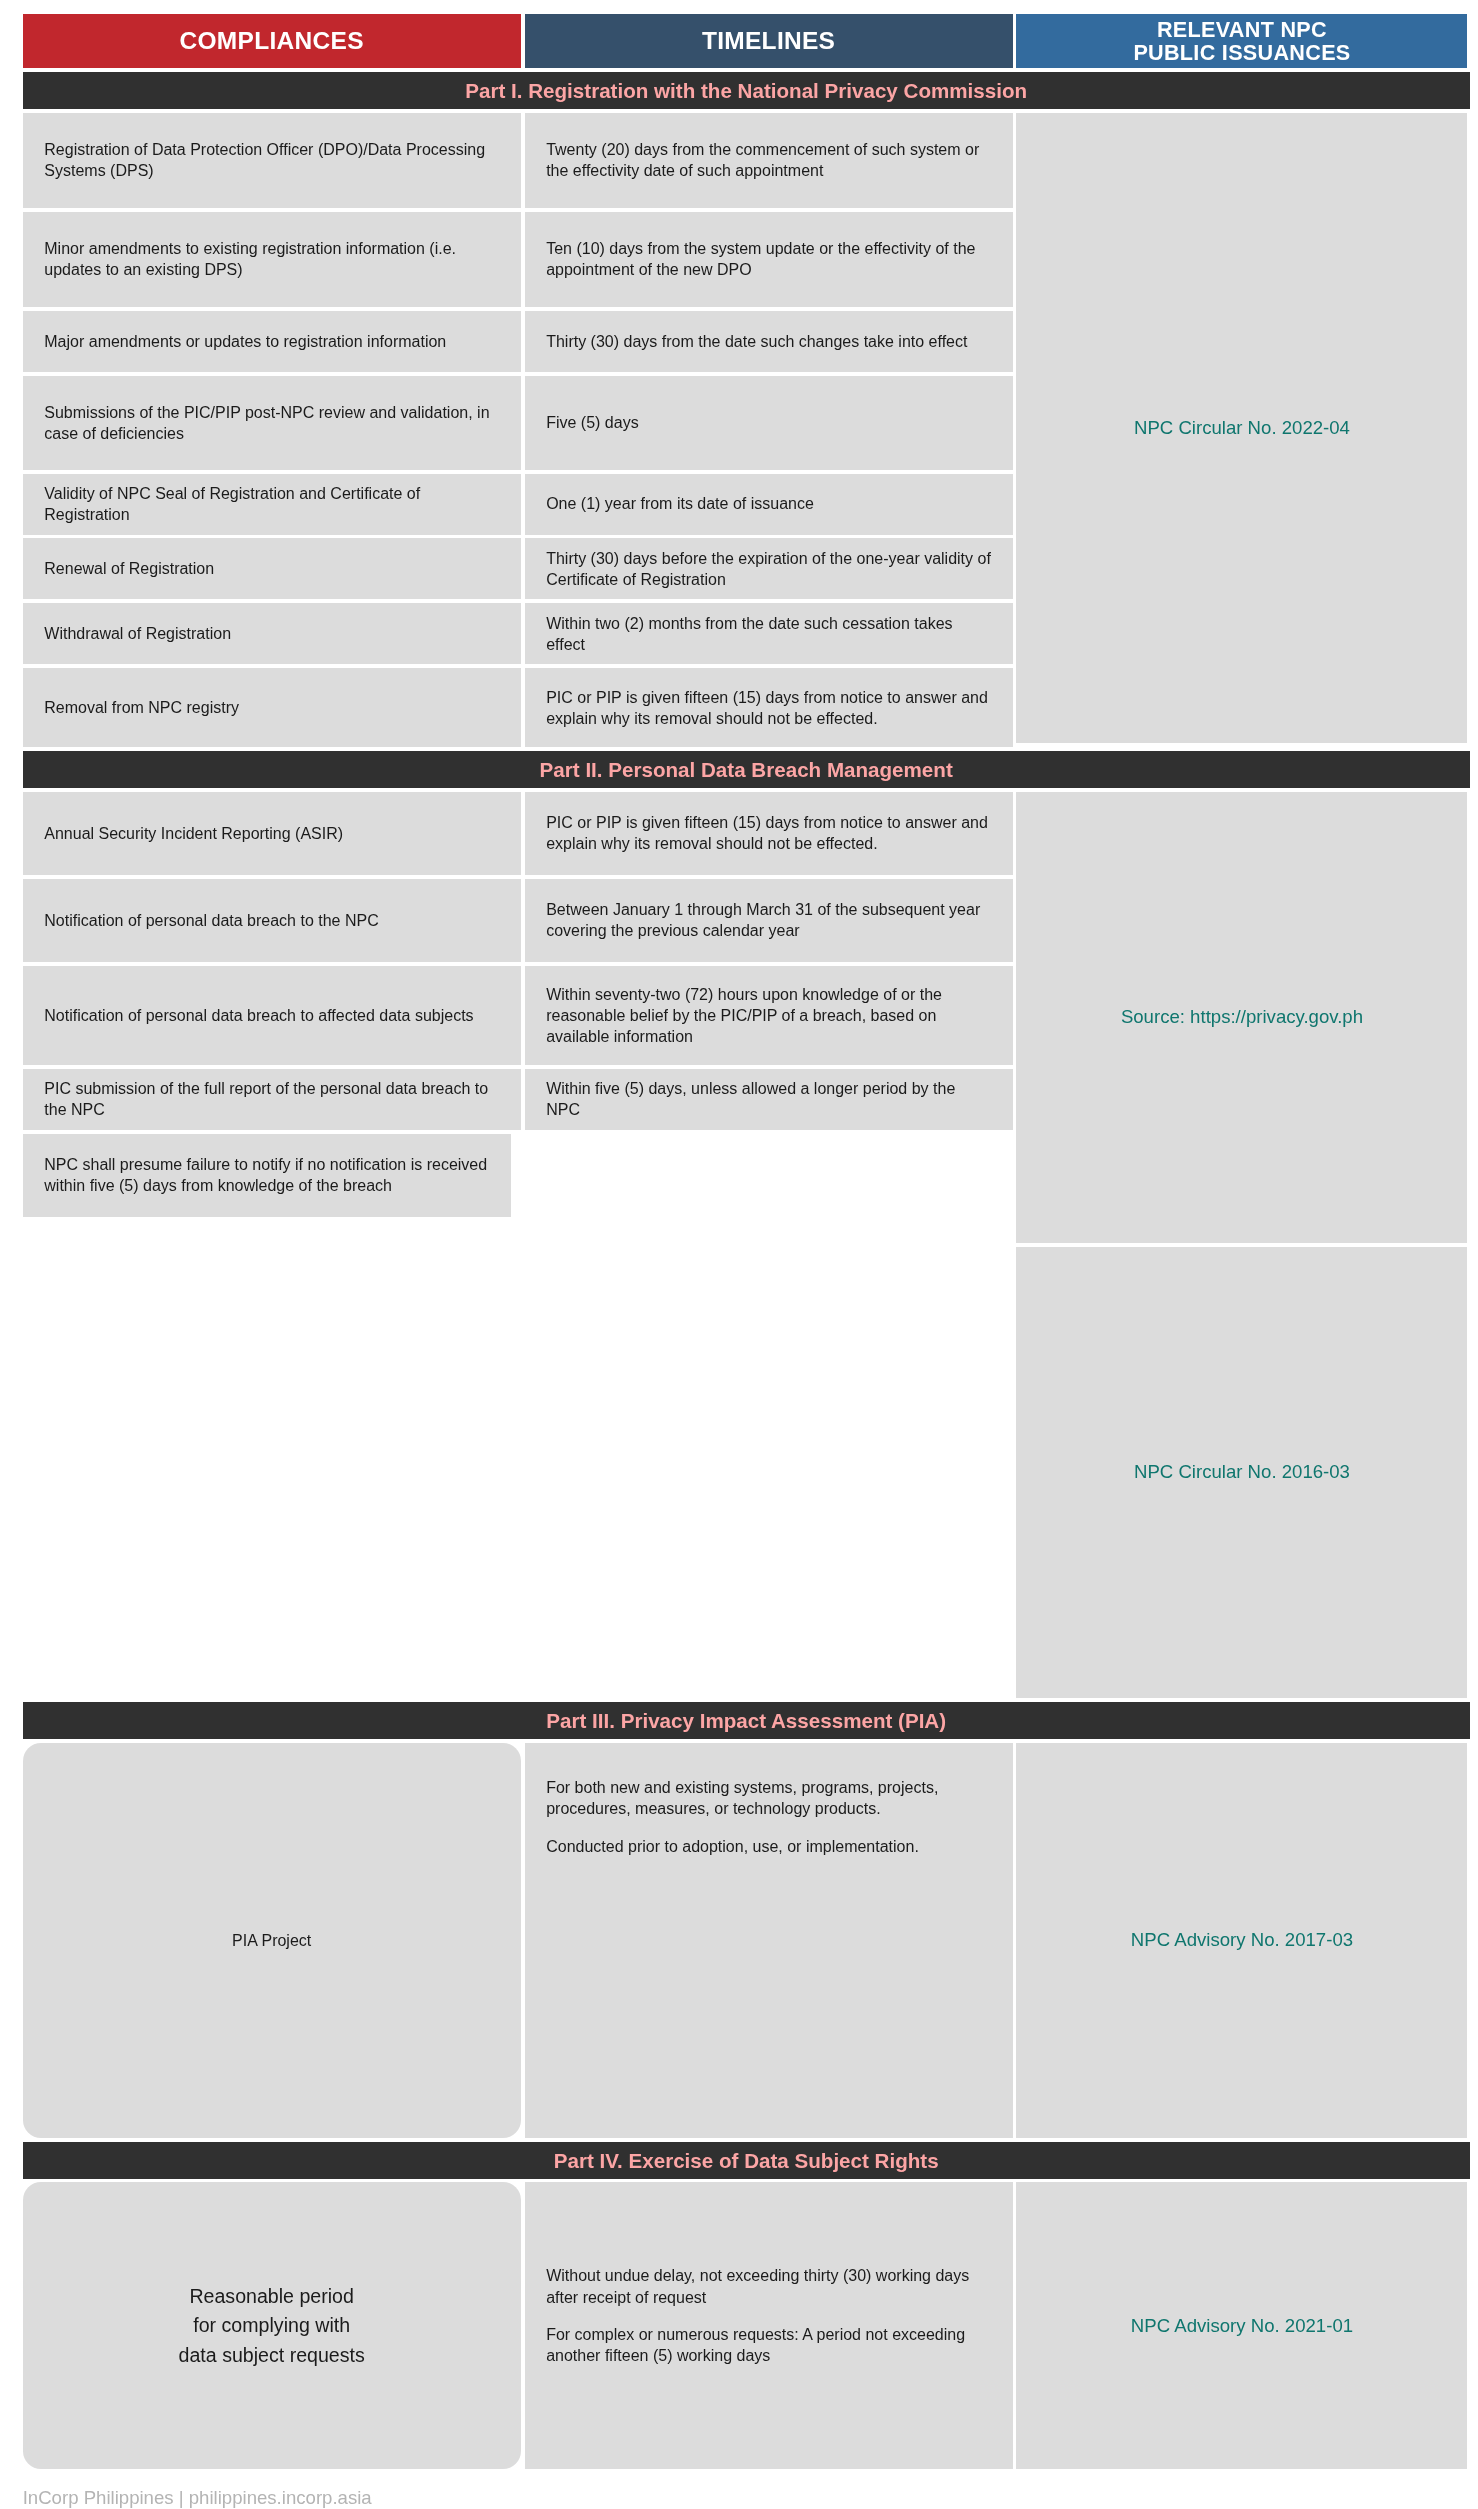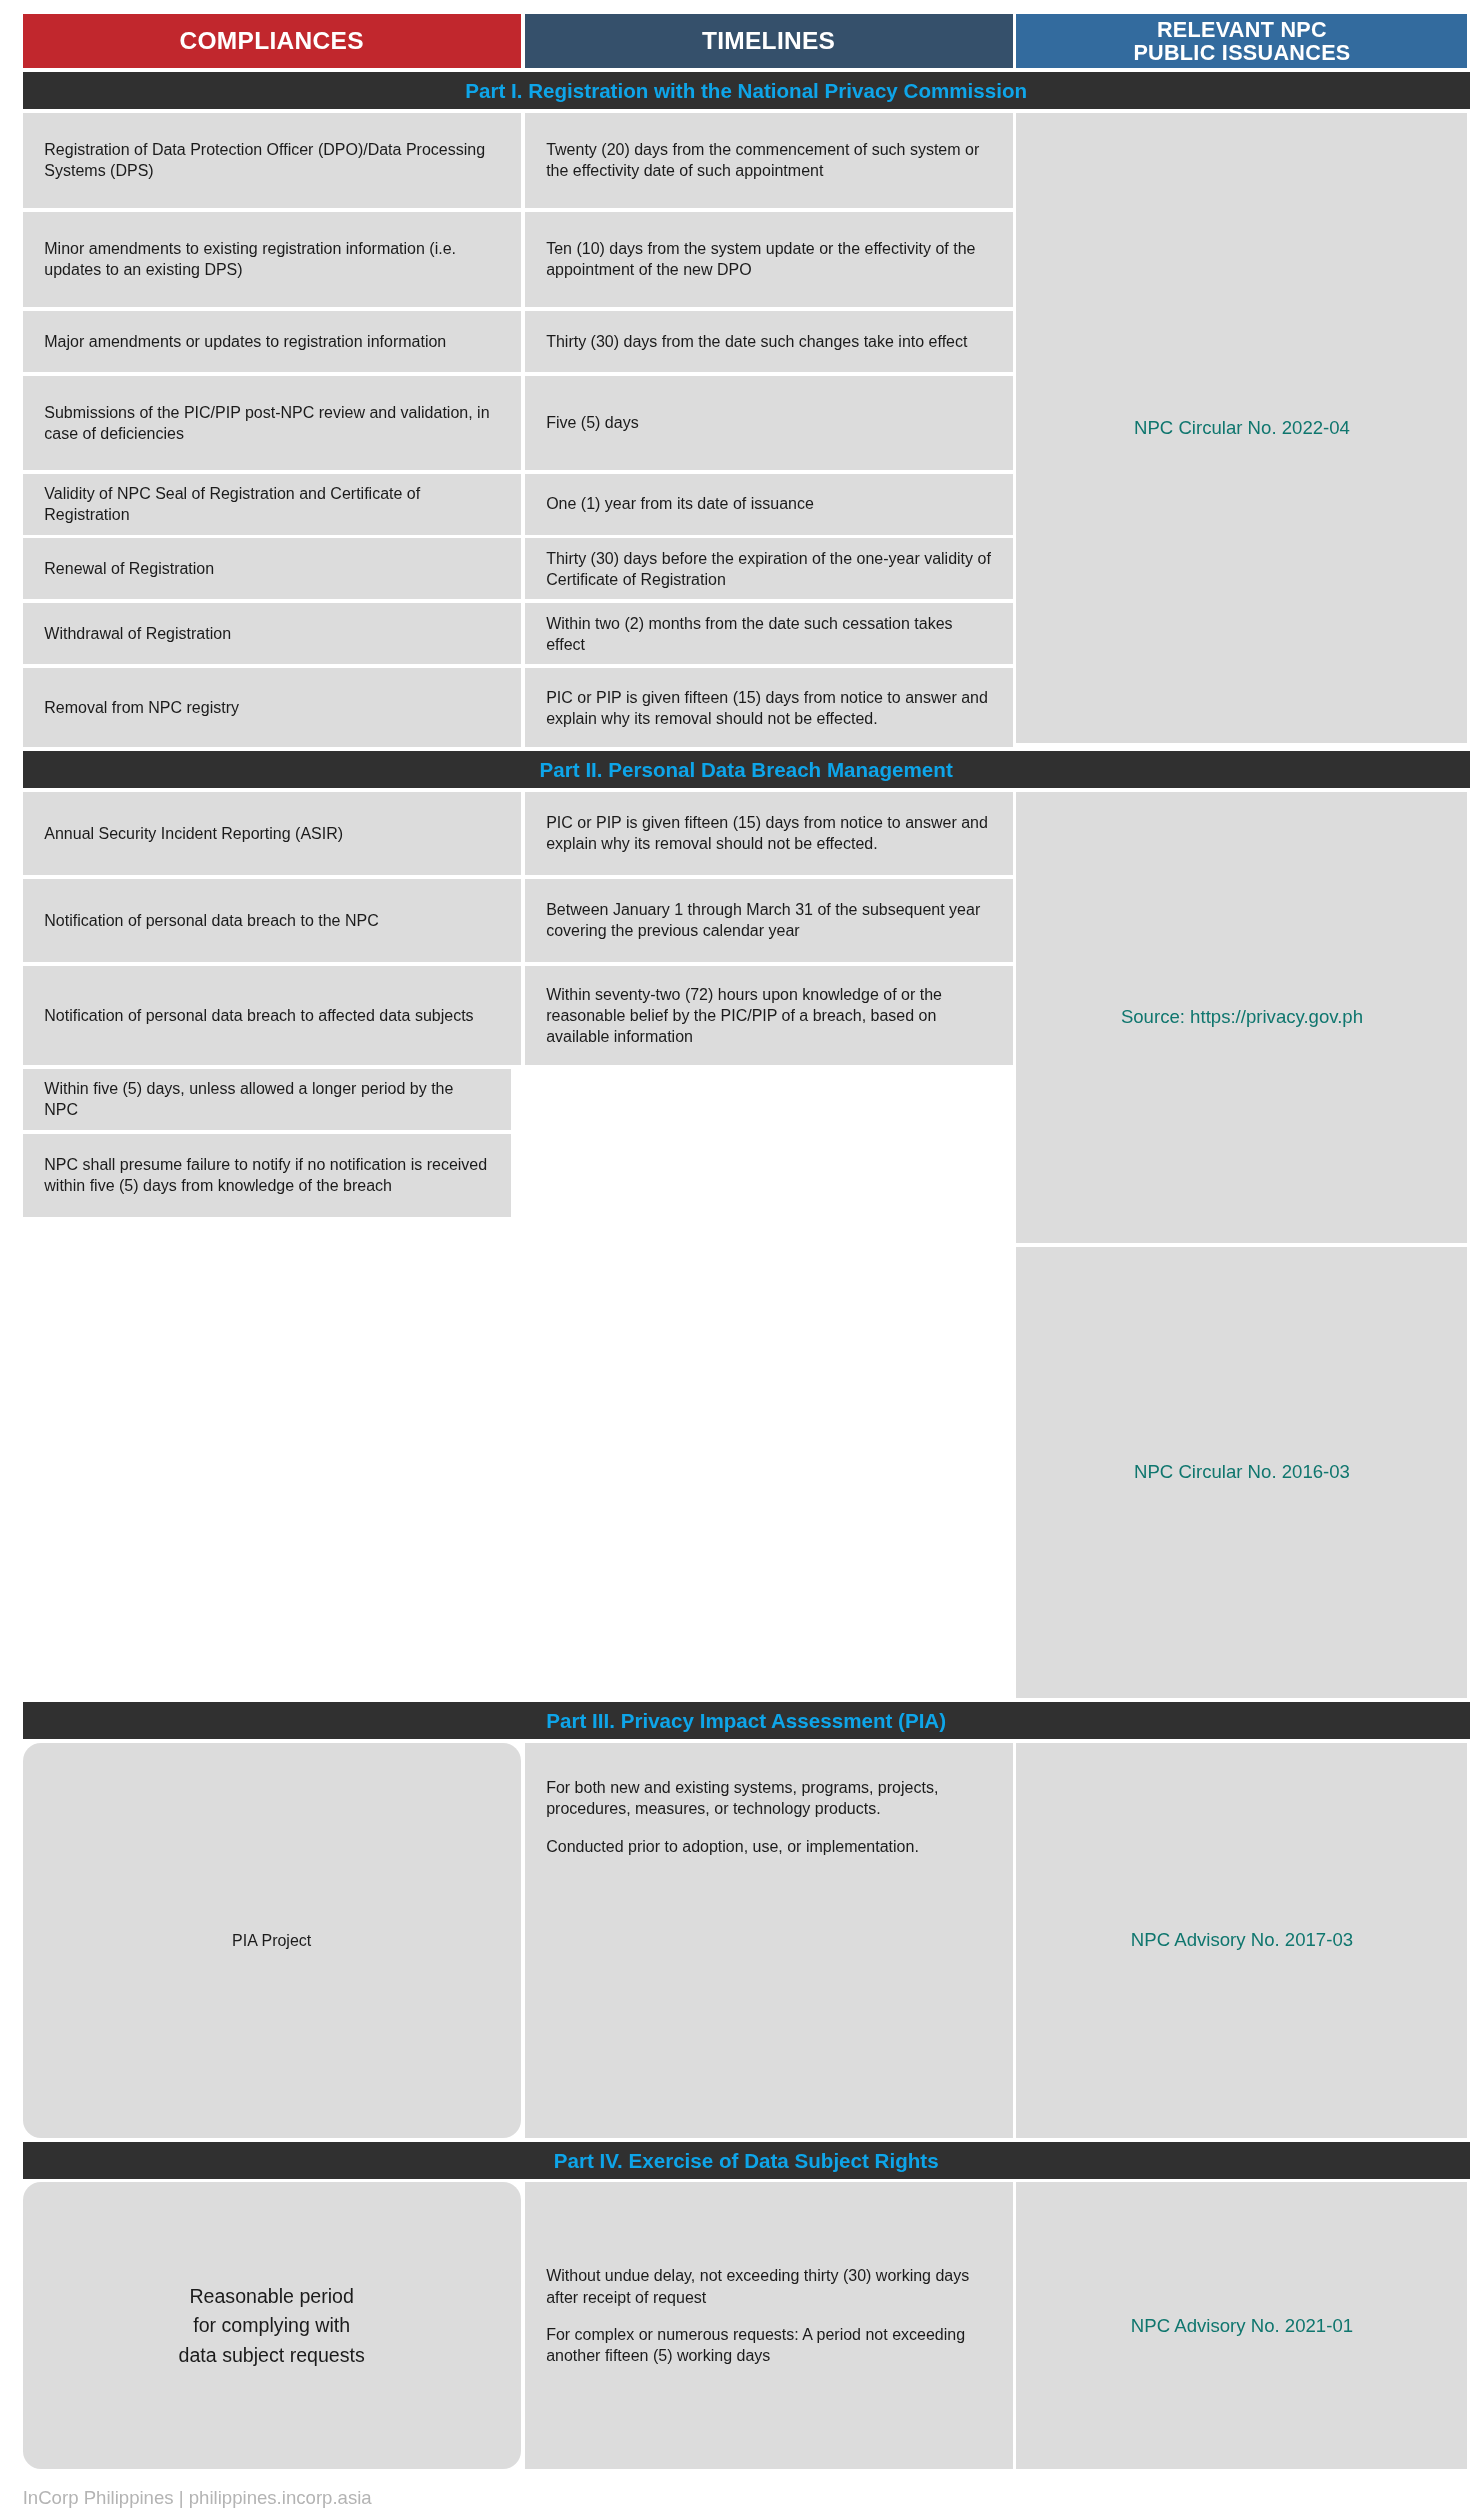--- a/index.html
+++ b/index.html
@@ -50,21 +50,21 @@
     line-height: 1.08;
     padding: 0 5.9px;
   }
   .hdr-compliances { background: #c1272d; }
   .hdr-timelines   { background: #35506b; }
   .hdr-issuances   { background: #336b9e; font-size: 21.6px; }
 
   
   .part-banner {
     background: #303030;
-    color: #0ea5e9;
+    color: #fca5a5;
     font-weight: bold;
     font-size: 20.6px;
     text-align: center;
     height: 37px;
     line-height: 37px;
     width: 1447px;
     margin-bottom: 3.9px;
   }
 
   
@@ -192,20 +192,21 @@
       </div>
       <div class="pair">
         <div class="cell col-1" style="height:83px">Notification of personal data breach to the NPC</div>
         <div class="cell col-2" style="height:83px">Between January 1 through March 31 of the subsequent year covering the previous calendar year</div>
       </div>
       <div class="pair">
         <div class="cell col-1" style="height:99px">Notification of personal data breach to affected data subjects</div>
         <div class="cell col-2" style="height:99px">Within seventy-two (72) hours upon knowledge of or the reasonable belief by the PIC/PIP of a breach, based on available information</div>
       </div>
       <div class="pair">
+        <div class="cell col-1" style="height:61px">PIC submission of the full report of the personal data breach to the NPC</div>
         <div class="cell col-2" style="height:61px">Within five (5) days, unless allowed a longer period by the NPC</div>
       </div>
       <div class="pair">
         <div class="cell col-2" style="height:83px">NPC shall presume failure to notify if no notification is received within five (5) days from knowledge of the breach</div>
       </div>
     </div>
     <div class="issuance-stack">
       <div class="issuance-cell col-3" style="height:83px">Source: https://privacy.gov.ph</div>
       <div class="issuance-cell col-3" style="height:334px">NPC Circular No. 2016-03</div>
     </div>

